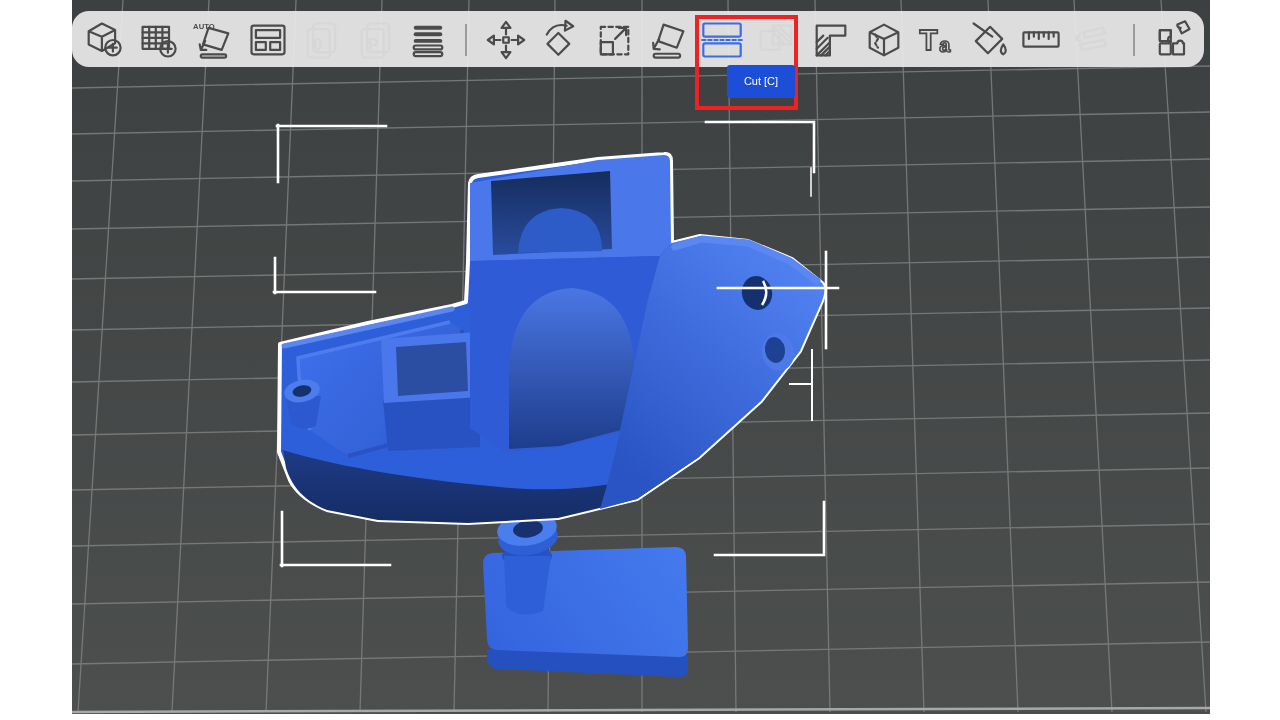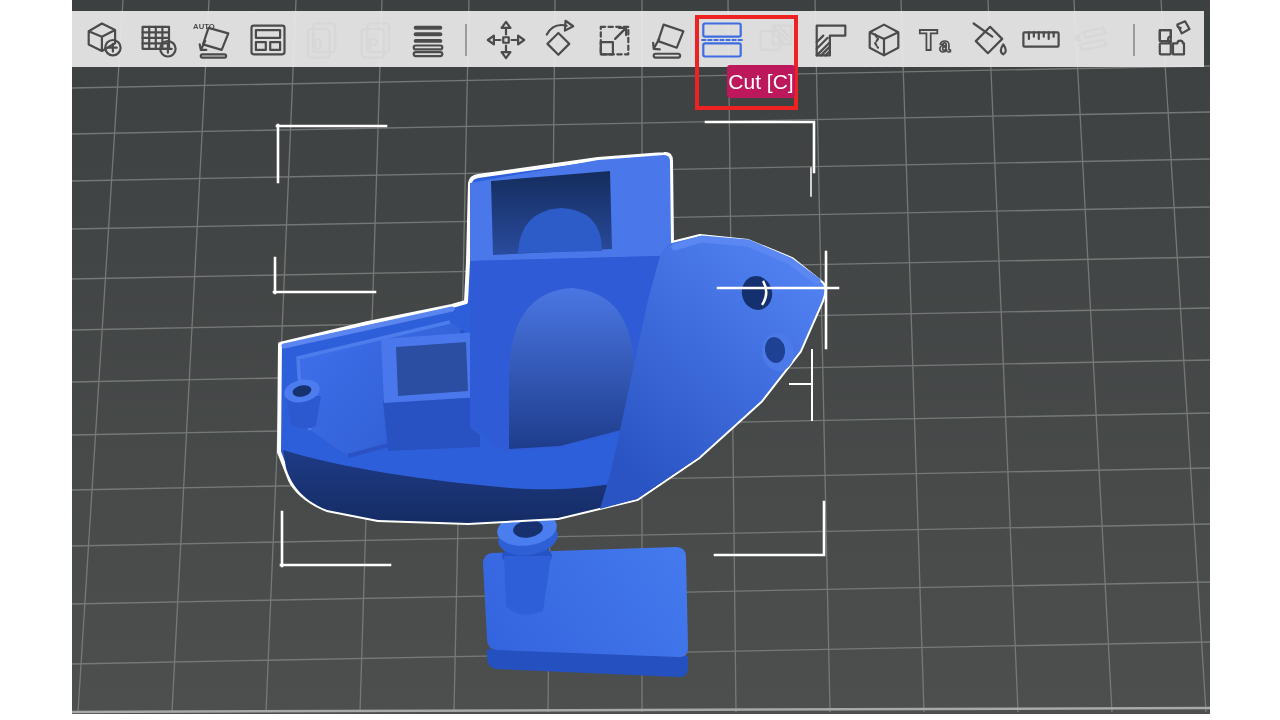--- a/index.html
+++ b/index.html
@@ -4,35 +4,35 @@
 <style>
   html,body{margin:0;padding:0;background:#ffffff;}
   #stage{position:relative;width:1280px;height:720px;background:#ffffff;overflow:hidden;
          font-family:"Liberation Sans",sans-serif;}
   
   #viewport{position:absolute;left:72px;top:0;width:1138px;height:714px;overflow:hidden;
             background:linear-gradient(#3d4040,#4c4f4e);}
   #scene{position:absolute;left:-72px;top:0;width:1280px;height:720px;}
   
   #toolbar{position:absolute;left:72px;top:11px;width:1132px;height:56px;
-           background:rgba(233,234,233,0.93);}
+           background:rgba(233,234,233,0.93);border-radius:17px;}
   .tb-btn{position:absolute;top:7px;width:44px;height:44px;border:none;background:transparent;
           padding:0;margin:0;cursor:pointer;}
   .tb-sep{position:absolute;top:13px;width:2px;height:32px;background:#9a9d9c;}
   .ic{stroke:#4b4b4b;fill:none;stroke-width:2;stroke-linejoin:round;stroke-linecap:round;}
   .ic-fill{fill:#4b4b4b;stroke:none;}
   .ic-txt{fill:#4b4b4b;stroke:none;font-family:"Liberation Sans",sans-serif;}
   .dis .ic{stroke:#d6d7d6;}
   .dis .ic-txt{fill:#d6d7d6;}
   .blue .ic{stroke:#3e6ce2;}
   
   #cut-highlight{position:absolute;left:695px;top:15px;width:95px;height:87px;
                  border:4px solid #ee2222;z-index:30;pointer-events:none;}
   #cut-tooltip{position:absolute;left:727px;top:65px;width:68px;height:33px;line-height:33px;
-               background:#be185d;color:#ffffff;font-size:21px;text-align:center;
+               background:#1d4ed8;color:#ffffff;font-size:11px;text-align:center;
                border-radius:3px;z-index:31;font-family:"Liberation Sans",sans-serif;}
 </style>
 </head>
 <body>
 
 <div id="stage">
 
   <div id="viewport">
     <svg id="scene" viewBox="0 0 1280 720">
       <defs>

